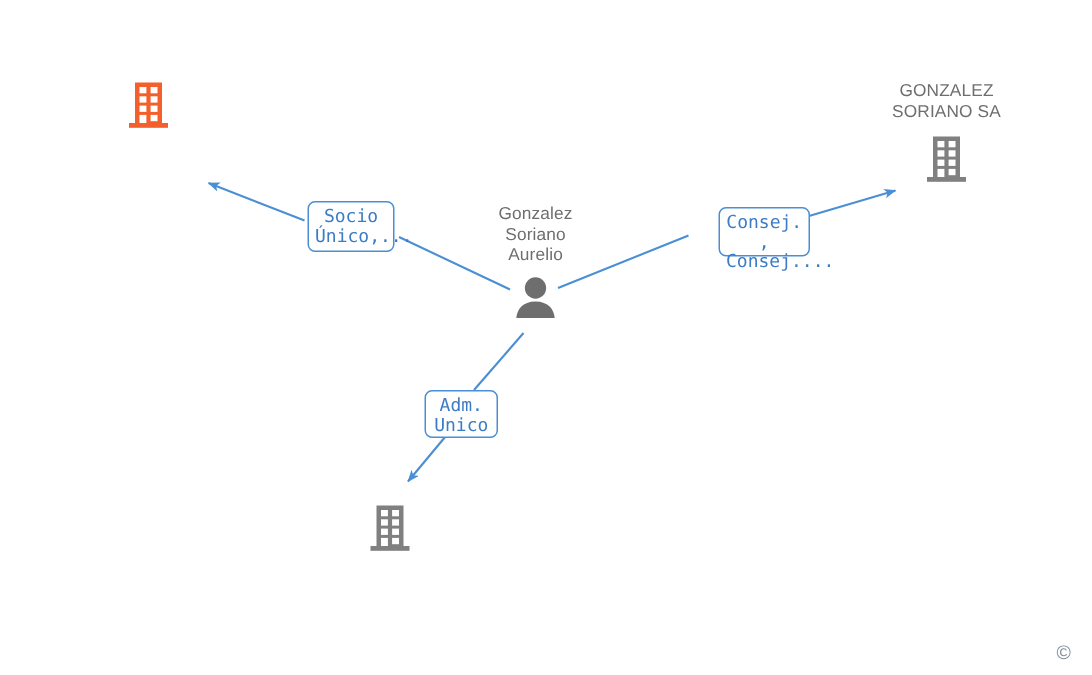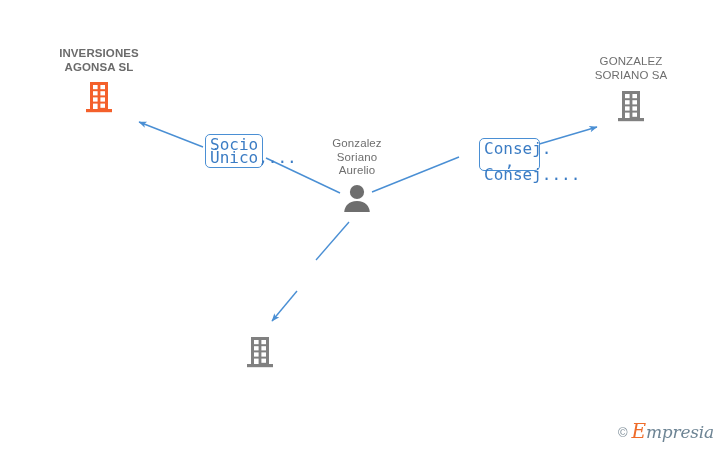--- a/index.html
+++ b/index.html
@@ -51,21 +51,21 @@
   }
 
   
   .rel-box {
     position: absolute;
     box-sizing: border-box;
     background: #ffffff;
     border: 1px solid #4a8fd4;
     border-radius: 5px;
     color: #3b7cc4;
-    font-size: 16px;
+    font-size: 12px;
     line-height: 13px;
     text-align: center;
     padding: 3px 4px 4px 4px;
     white-space: pre-line;
     font-family: "DejaVu Sans Mono", monospace;
   }
 
   
   #watermark {
     position: absolute;
@@ -110,22 +110,20 @@
     <line x1="203" y1="147" x2="139" y2="122" stroke="#4a8fd4" stroke-width="1.4" marker-end="url(#arrowhead)"></line>
 
     <line x1="372" y1="192" x2="459" y2="157" stroke="#4a8fd4" stroke-width="1.4"></line>
     <line x1="519" y1="150" x2="597" y2="127" stroke="#4a8fd4" stroke-width="1.4" marker-end="url(#arrowhead)"></line>
 
     <line x1="349" y1="222" x2="316" y2="260" stroke="#4a8fd4" stroke-width="1.4"></line>
     <line x1="297" y1="291" x2="272" y2="321" stroke="#4a8fd4" stroke-width="1.4" marker-end="url(#arrowhead)"></line>
   </svg>
 
   <div class="node" style="left:99px; top:47px;">
-    <div class="node-label bold">INVERSIONES
-AGONSA SL</div>
     <svg class="node-icon" width="28" height="32" viewBox="0 0 28 32" style="margin-top:7px;">
       <rect x="5" y="1" width="18" height="27" fill="#f4602b"></rect>
       <rect x="1" y="28" width="26" height="3.2" fill="#f4602b"></rect>
       <rect x="8" y="4" width="4.6" height="4.2" fill="#ffffff"></rect>
       <rect x="15.4" y="4" width="4.6" height="4.2" fill="#ffffff"></rect>
       <rect x="8" y="10.2" width="4.6" height="4.2" fill="#ffffff"></rect>
       <rect x="15.4" y="10.2" width="4.6" height="4.2" fill="#ffffff"></rect>
       <rect x="8" y="16.4" width="4.6" height="4.2" fill="#ffffff"></rect>
       <rect x="15.4" y="16.4" width="4.6" height="4.2" fill="#ffffff"></rect>
       <rect x="8" y="22.6" width="4.6" height="5.4" fill="#ffffff"></rect>
@@ -174,19 +172,20 @@
       <rect x="15.4" y="22.6" width="4.6" height="4.2" fill="#ffffff"></rect>
     </svg>
   </div>
 
   <div class="rel-box" style="left:205px; top:134px; width:58px; height:34px;">Socio
 Único,...</div>
 
   <div class="rel-box" style="left:459px; top:138px; width:61px; height:33px;margin-left:20px;">Consej. ,
 Consej....</div>
 
+  <div class="rel-box" style="left:283px; top:260px; width:49px; height:32px;">Adm.
+Unico</div>
 
   <div id="watermark">
     <span class="copy">©</span>
-    <span class="brand"><span class="cap">E</span><span>mpresia</span></span>
   </div>
 
 </div>
 
 </body></html>

